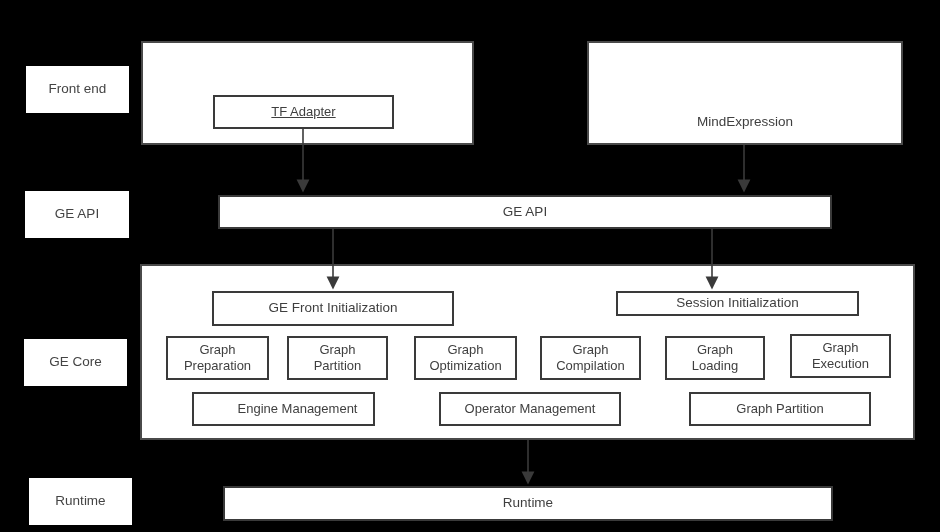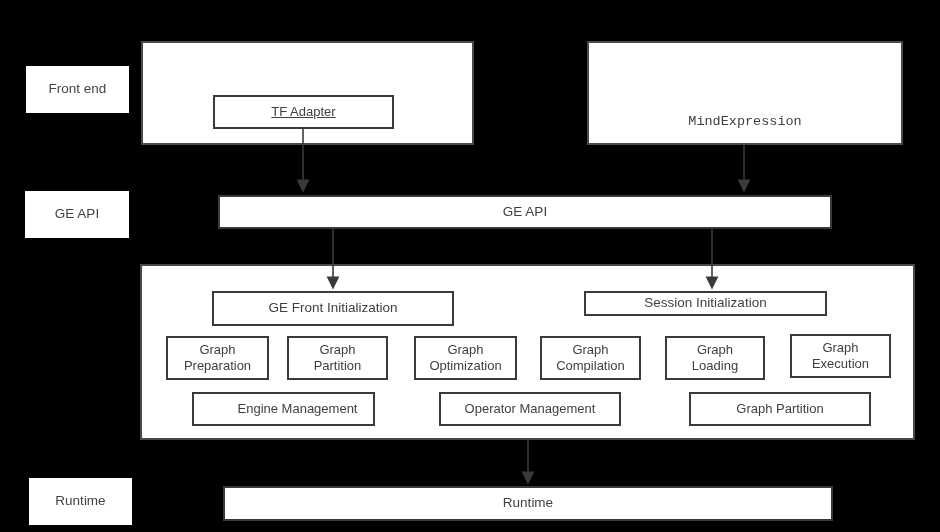--- a/index.html
+++ b/index.html
@@ -66,40 +66,41 @@
 </style>
 </head>
 <body>
 
 <div id="canvas">
 
   <div class="box label-box" style="left:26px; top:50px; width:103px; height:47px;">Front end</div>
 
   <div class="box label-box" style="left:25px; top:175px; width:104px; height:47px;">GE API</div>
 
+  <div class="box label-box" style="left:24px; top:323px; width:103px; height:47px;">GE Core</div>
 
   <div class="box label-box" style="left:29px; top:462px; width:103px; height:47px;">Runtime</div>
 
   <div class="box group-box" style="left:141px; top:25px; width:333px; height:104px;">
     <div class="group-title" style="top:55px;">Tensorflow</div>
   </div>
 
   <div class="box inner" style="left:213px; top:79px; width:181px; height:34px;text-decoration:underline;">TF Adapter</div>
 
   <div class="box group-box" style="left:587px; top:25px; width:316px; height:104px;">
-    <div class="group-title" style="top:71px;font-family:Liberation Mono, monospace;">MindExpression</div>
+    <div class="group-title" style="top:71px;">MindExpression</div>
   </div>
 
   <div class="box wide" style="left:218px; top:179px; width:614px; height:34px;">GE API</div>
 
   <div class="box group-box" style="left:140px; top:248px; width:775px; height:176px;"></div>
 
   <div class="box wide" style="left:212px; top:275px; width:242px; height:35px;">GE Front Initialization</div>
 
-  <div class="box wide" style="left:584px; top:275px; width:243px; height:25px;">Session Initialization</div>
+  <div class="box wide" style="left:616px; top:275px; width:243px; height:25px;">Session Initialization</div>
 
   <div class="box inner" style="left:166px; top:320px; width:103px; height:44px;">Graph
 Preparation</div>
 
   <div class="box inner" style="left:287px; top:320px; width:101px; height:44px;">Graph
 Partition</div>
 
   <div class="box inner" style="left:414px; top:320px; width:103px; height:44px;">Graph
 Optimization</div>
 

